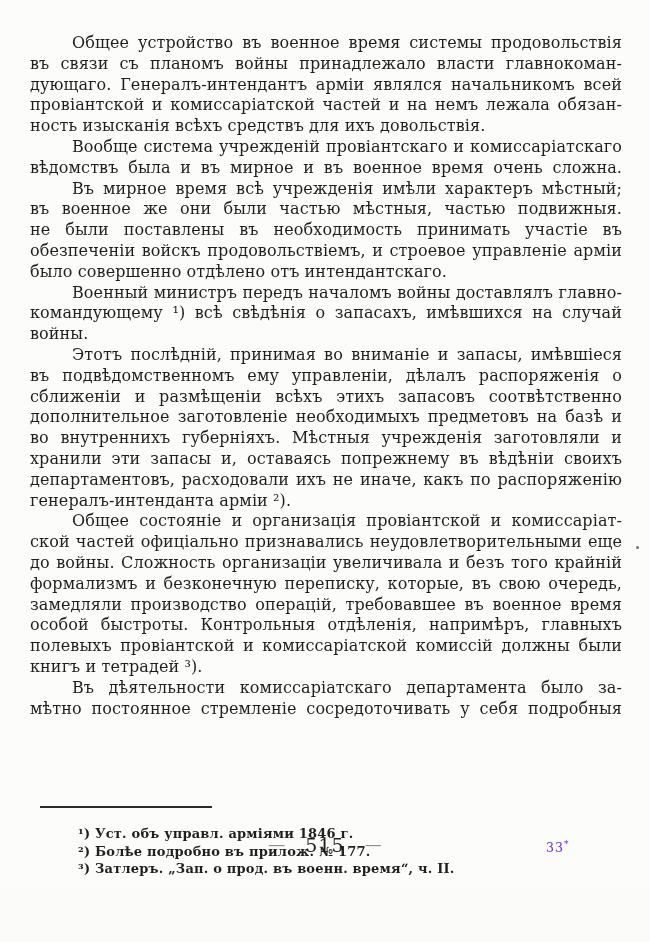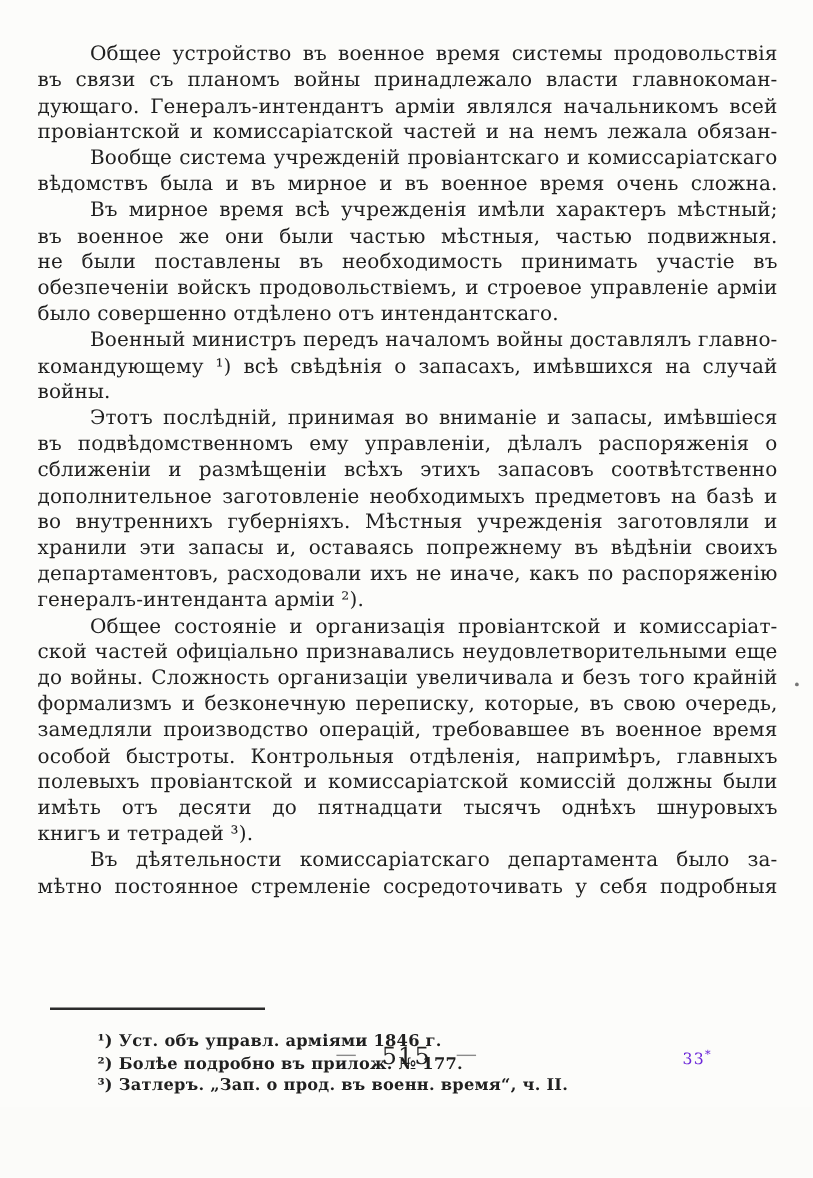--- a/index.html
+++ b/index.html
@@ -108,20 +108,21 @@
 
 <div class="page">
 
   <div class="text-block">
 
     <div class="para">
       <div class="line first">Общее устройство въ военное время системы продовольствія</div>
       <div class="line">въ связи съ планомъ войны принадлежало власти главнокоман-</div>
       <div class="line">дующаго. Генералъ-интендантъ арміи являлся начальникомъ всей</div>
       <div class="line">провіантской и комиссаріатской частей и на немъ лежала обязан-</div>
+      <div class="line plast">ность изысканія всѣхъ средствъ для ихъ довольствія.</div>
     </div>
 
     <div class="para">
       <div class="line first">Вообще система учрежденій провіантскаго и комиссаріатскаго</div>
       <div class="line">вѣдомствъ была и въ мирное и въ военное время очень сложна.</div>
     </div>
 
     <div class="para">
       <div class="line first">Въ мирное время всѣ учрежденія имѣли характеръ мѣстный;</div>
       <div class="line">въ военное же они были частью мѣстныя, частью подвижныя.</div>
@@ -148,21 +149,20 @@
     </div>
 
     <div class="para">
       <div class="line first">Общее состояніе и организація провіантской и комиссаріат-</div>
       <div class="line">ской частей офиціально признавались неудовлетворительными еще</div>
       <div class="line">до войны. Сложность организаціи увеличивала и безъ того крайній</div>
       <div class="line">формализмъ и безконечную переписку, которые, въ свою очередь,</div>
       <div class="line">замедляли производство операцій, требовавшее въ военное время</div>
       <div class="line">особой быстроты. Контрольныя отдѣленія, напримѣръ, главныхъ</div>
       <div class="line">полевыхъ провіантской и комиссаріатской комиссій должны были</div>
-      <div class="line">имѣть отъ десяти до пятнадцати тысячъ однѣхъ шнуровыхъ</div>
       <div class="line plast">книгъ и тетрадей ³).</div>
     </div>
 
     <div class="para">
       <div class="line first">Въ дѣятельности комиссаріатскаго департамента было за-</div>
       <div class="line">мѣтно постоянное стремленіе сосредоточивать у себя подробныя</div>
     </div>
 
   </div>
 

